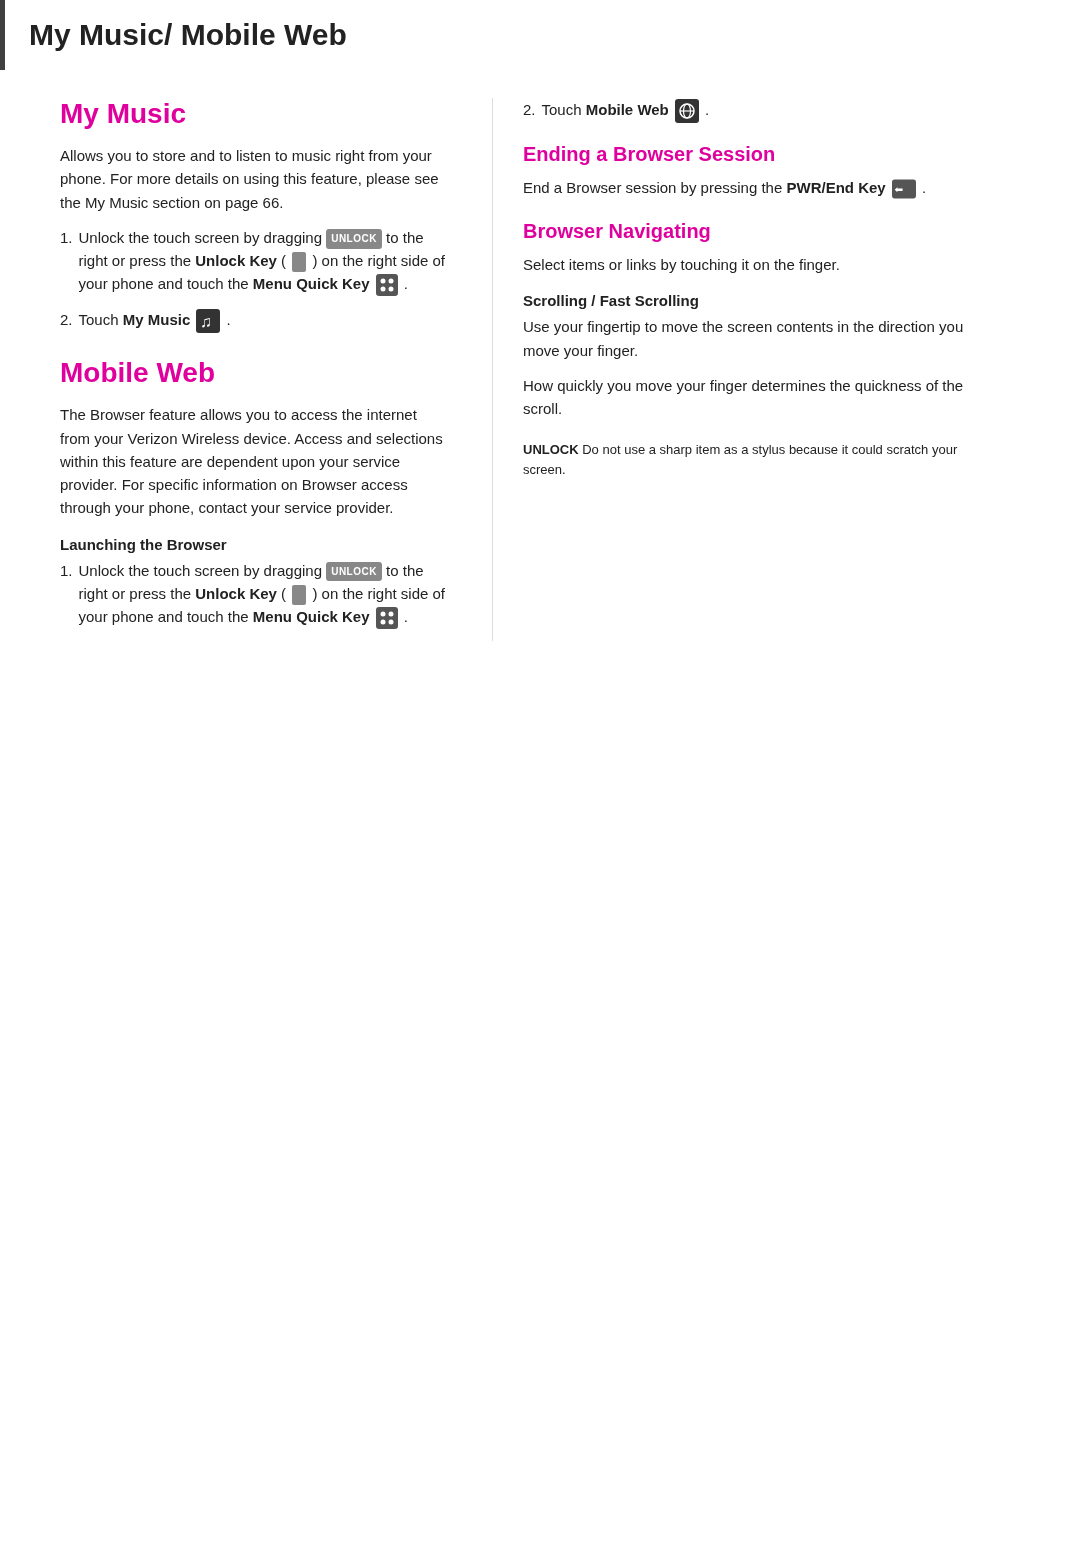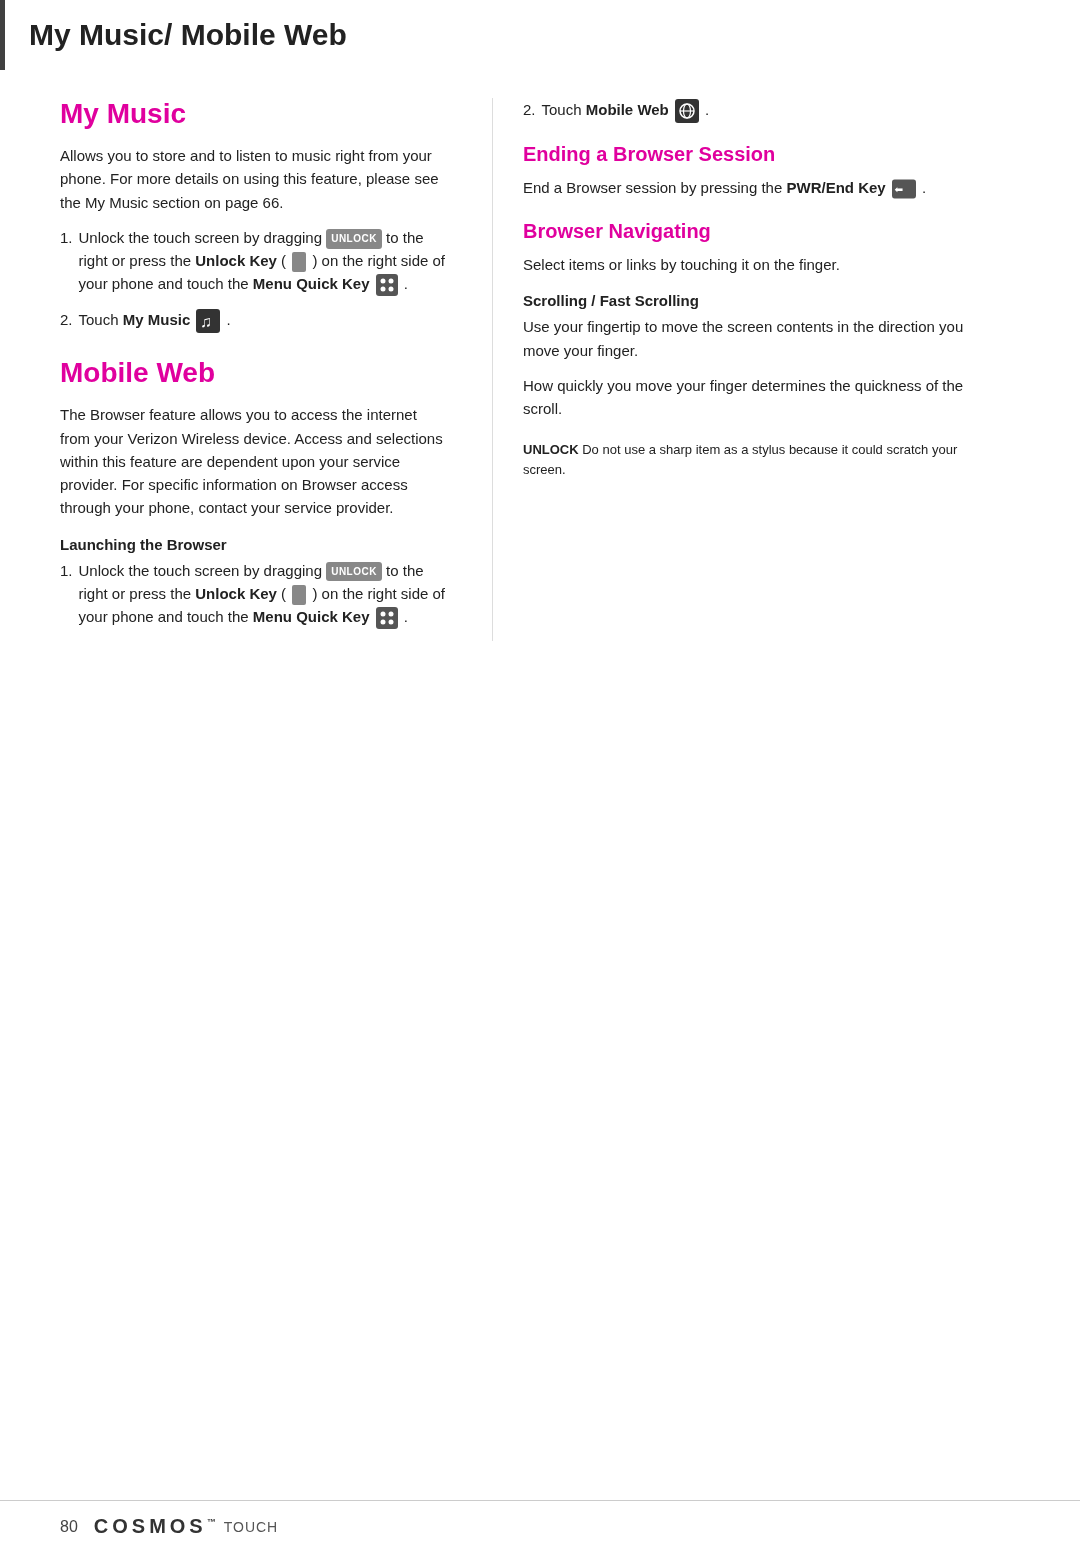--- a/index.html
+++ b/index.html
@@ -329,21 +329,14 @@
 
         <div class="caution-block">
           <span class="caution-label">UNLOCK</span>
           <span> </span><span>Do not use a sharp item as a stylus because it could scratch your screen.</span>
         </div>
       </div>
 
     </div>
   </div>
 
-  <div class="footer">
-    <span class="footer-page">80</span>
-    <div class="footer-brand">
-      <span class="footer-brand-cosmos">COSMOS<sup>™</sup></span>
-      <span class="footer-brand-touch">TOUCH</span>
-    </div>
-  </div>
 
 </div>
 
 </body></html>

